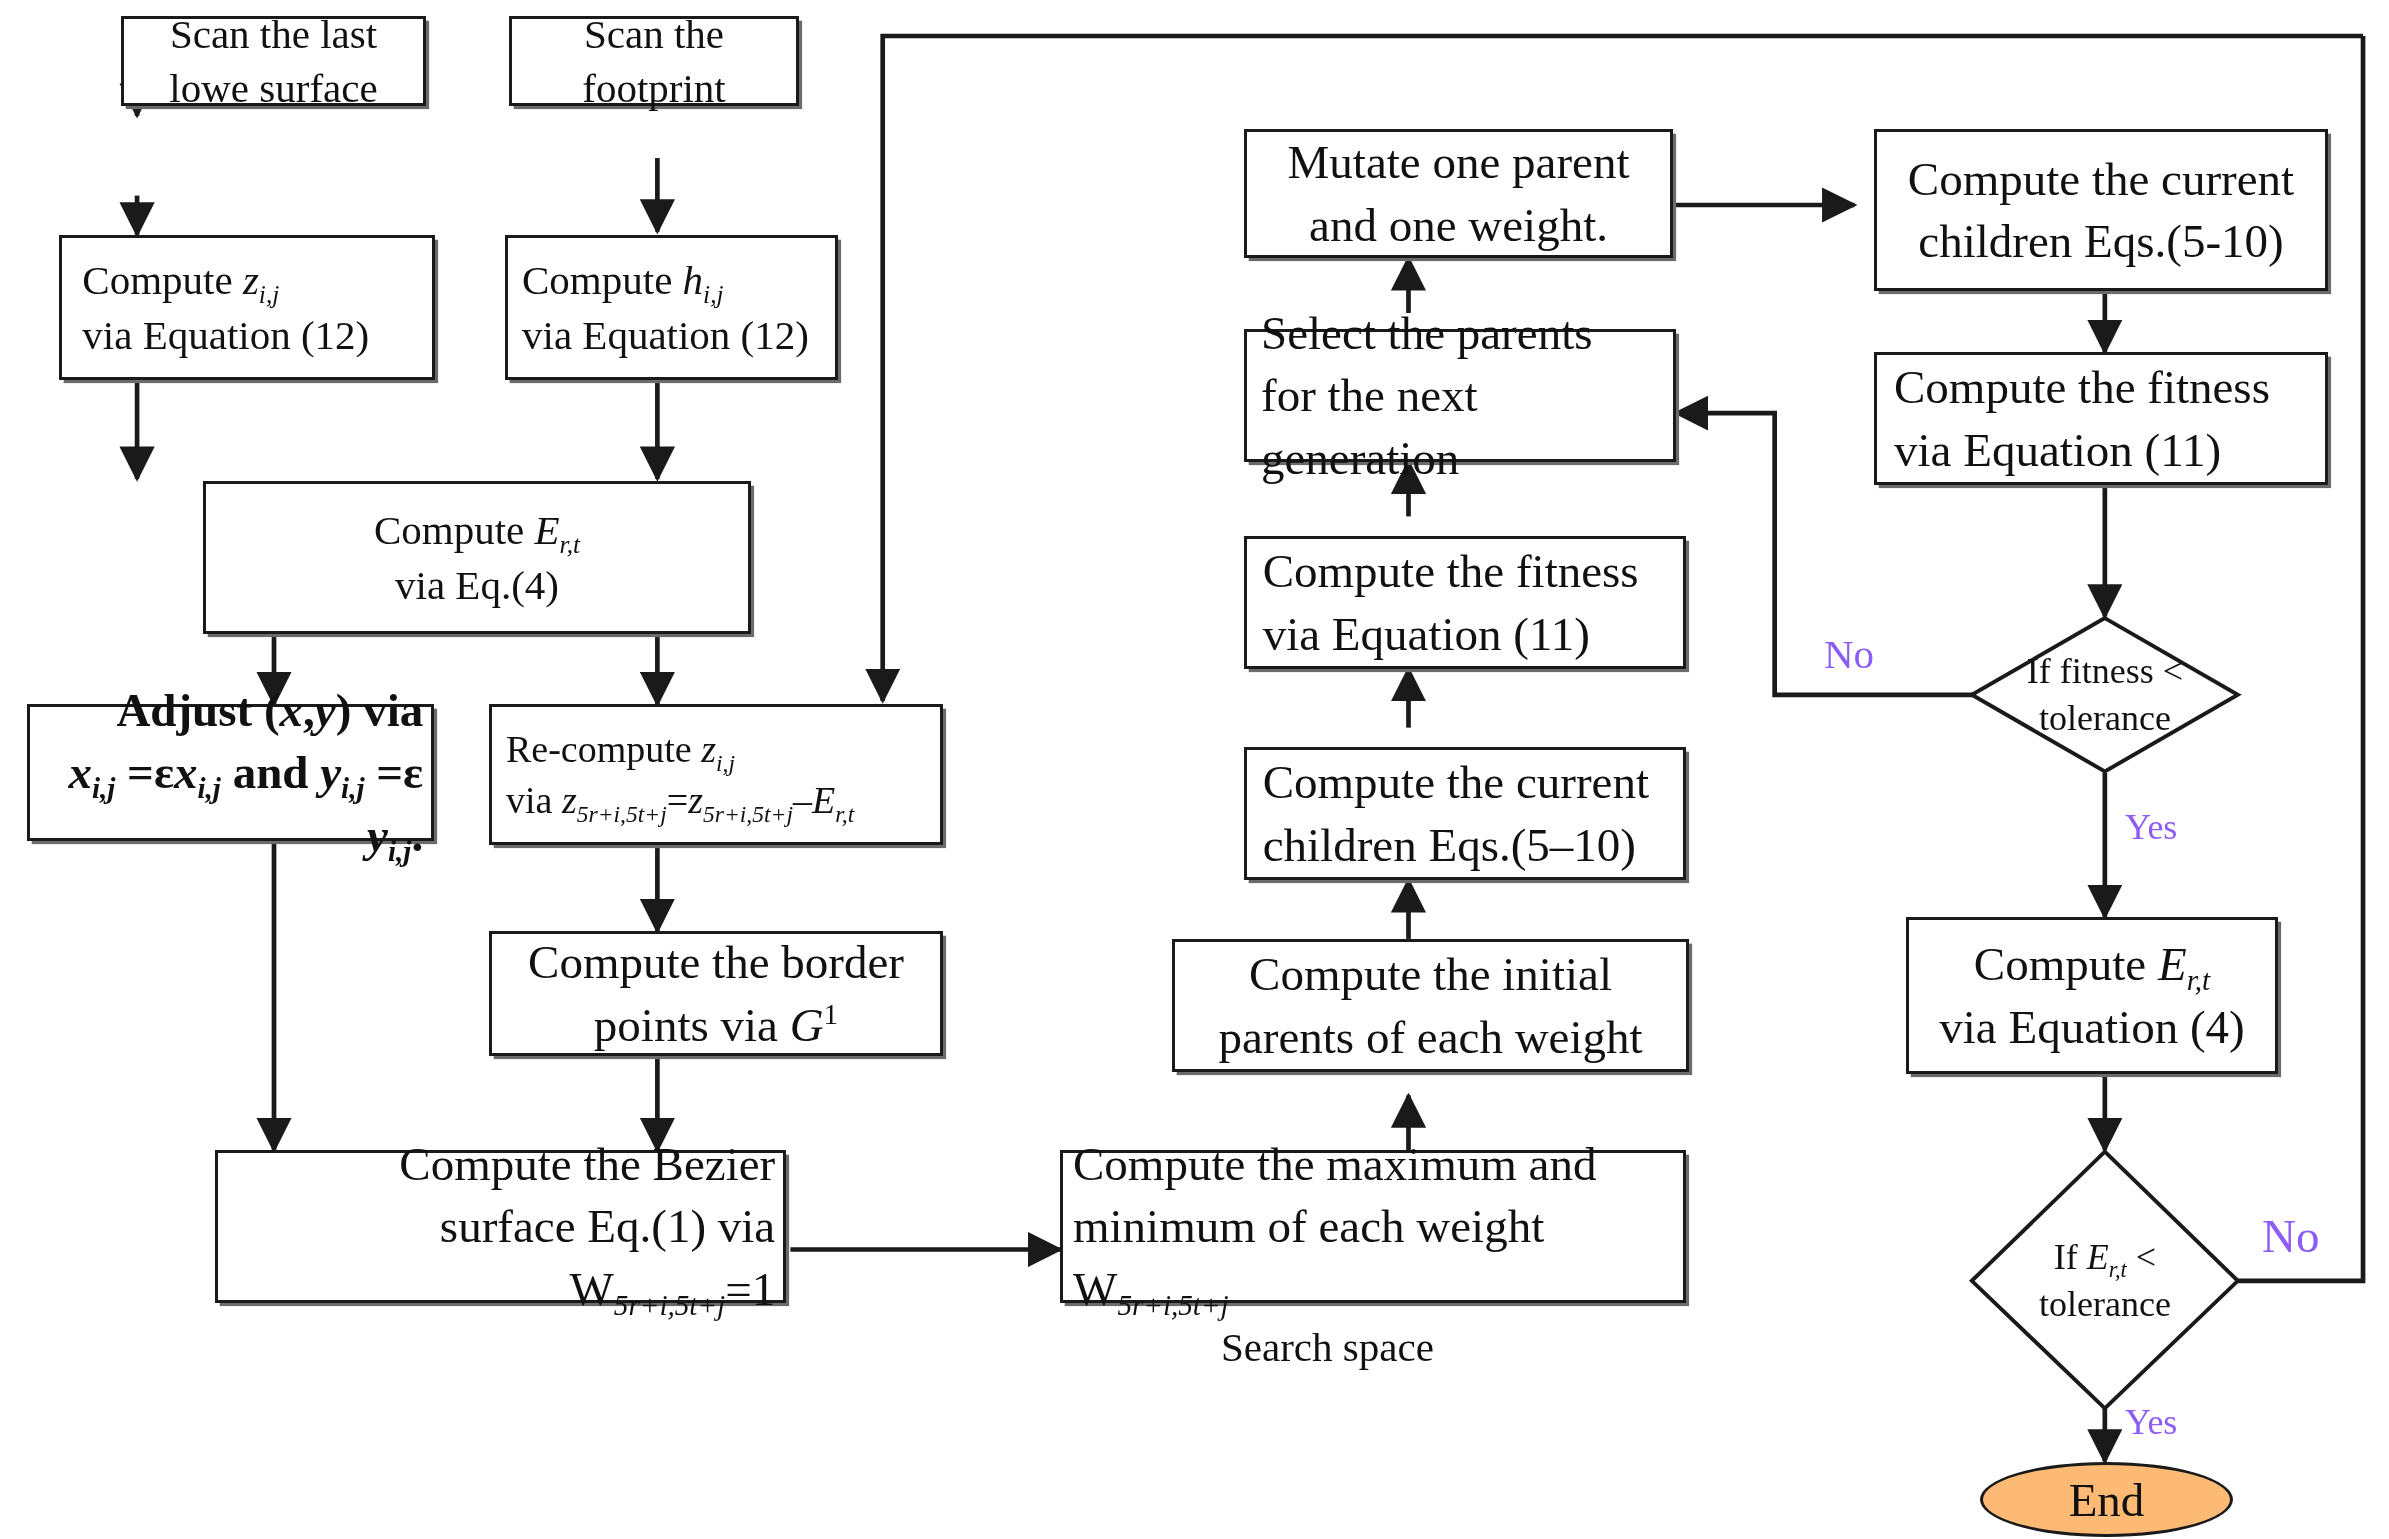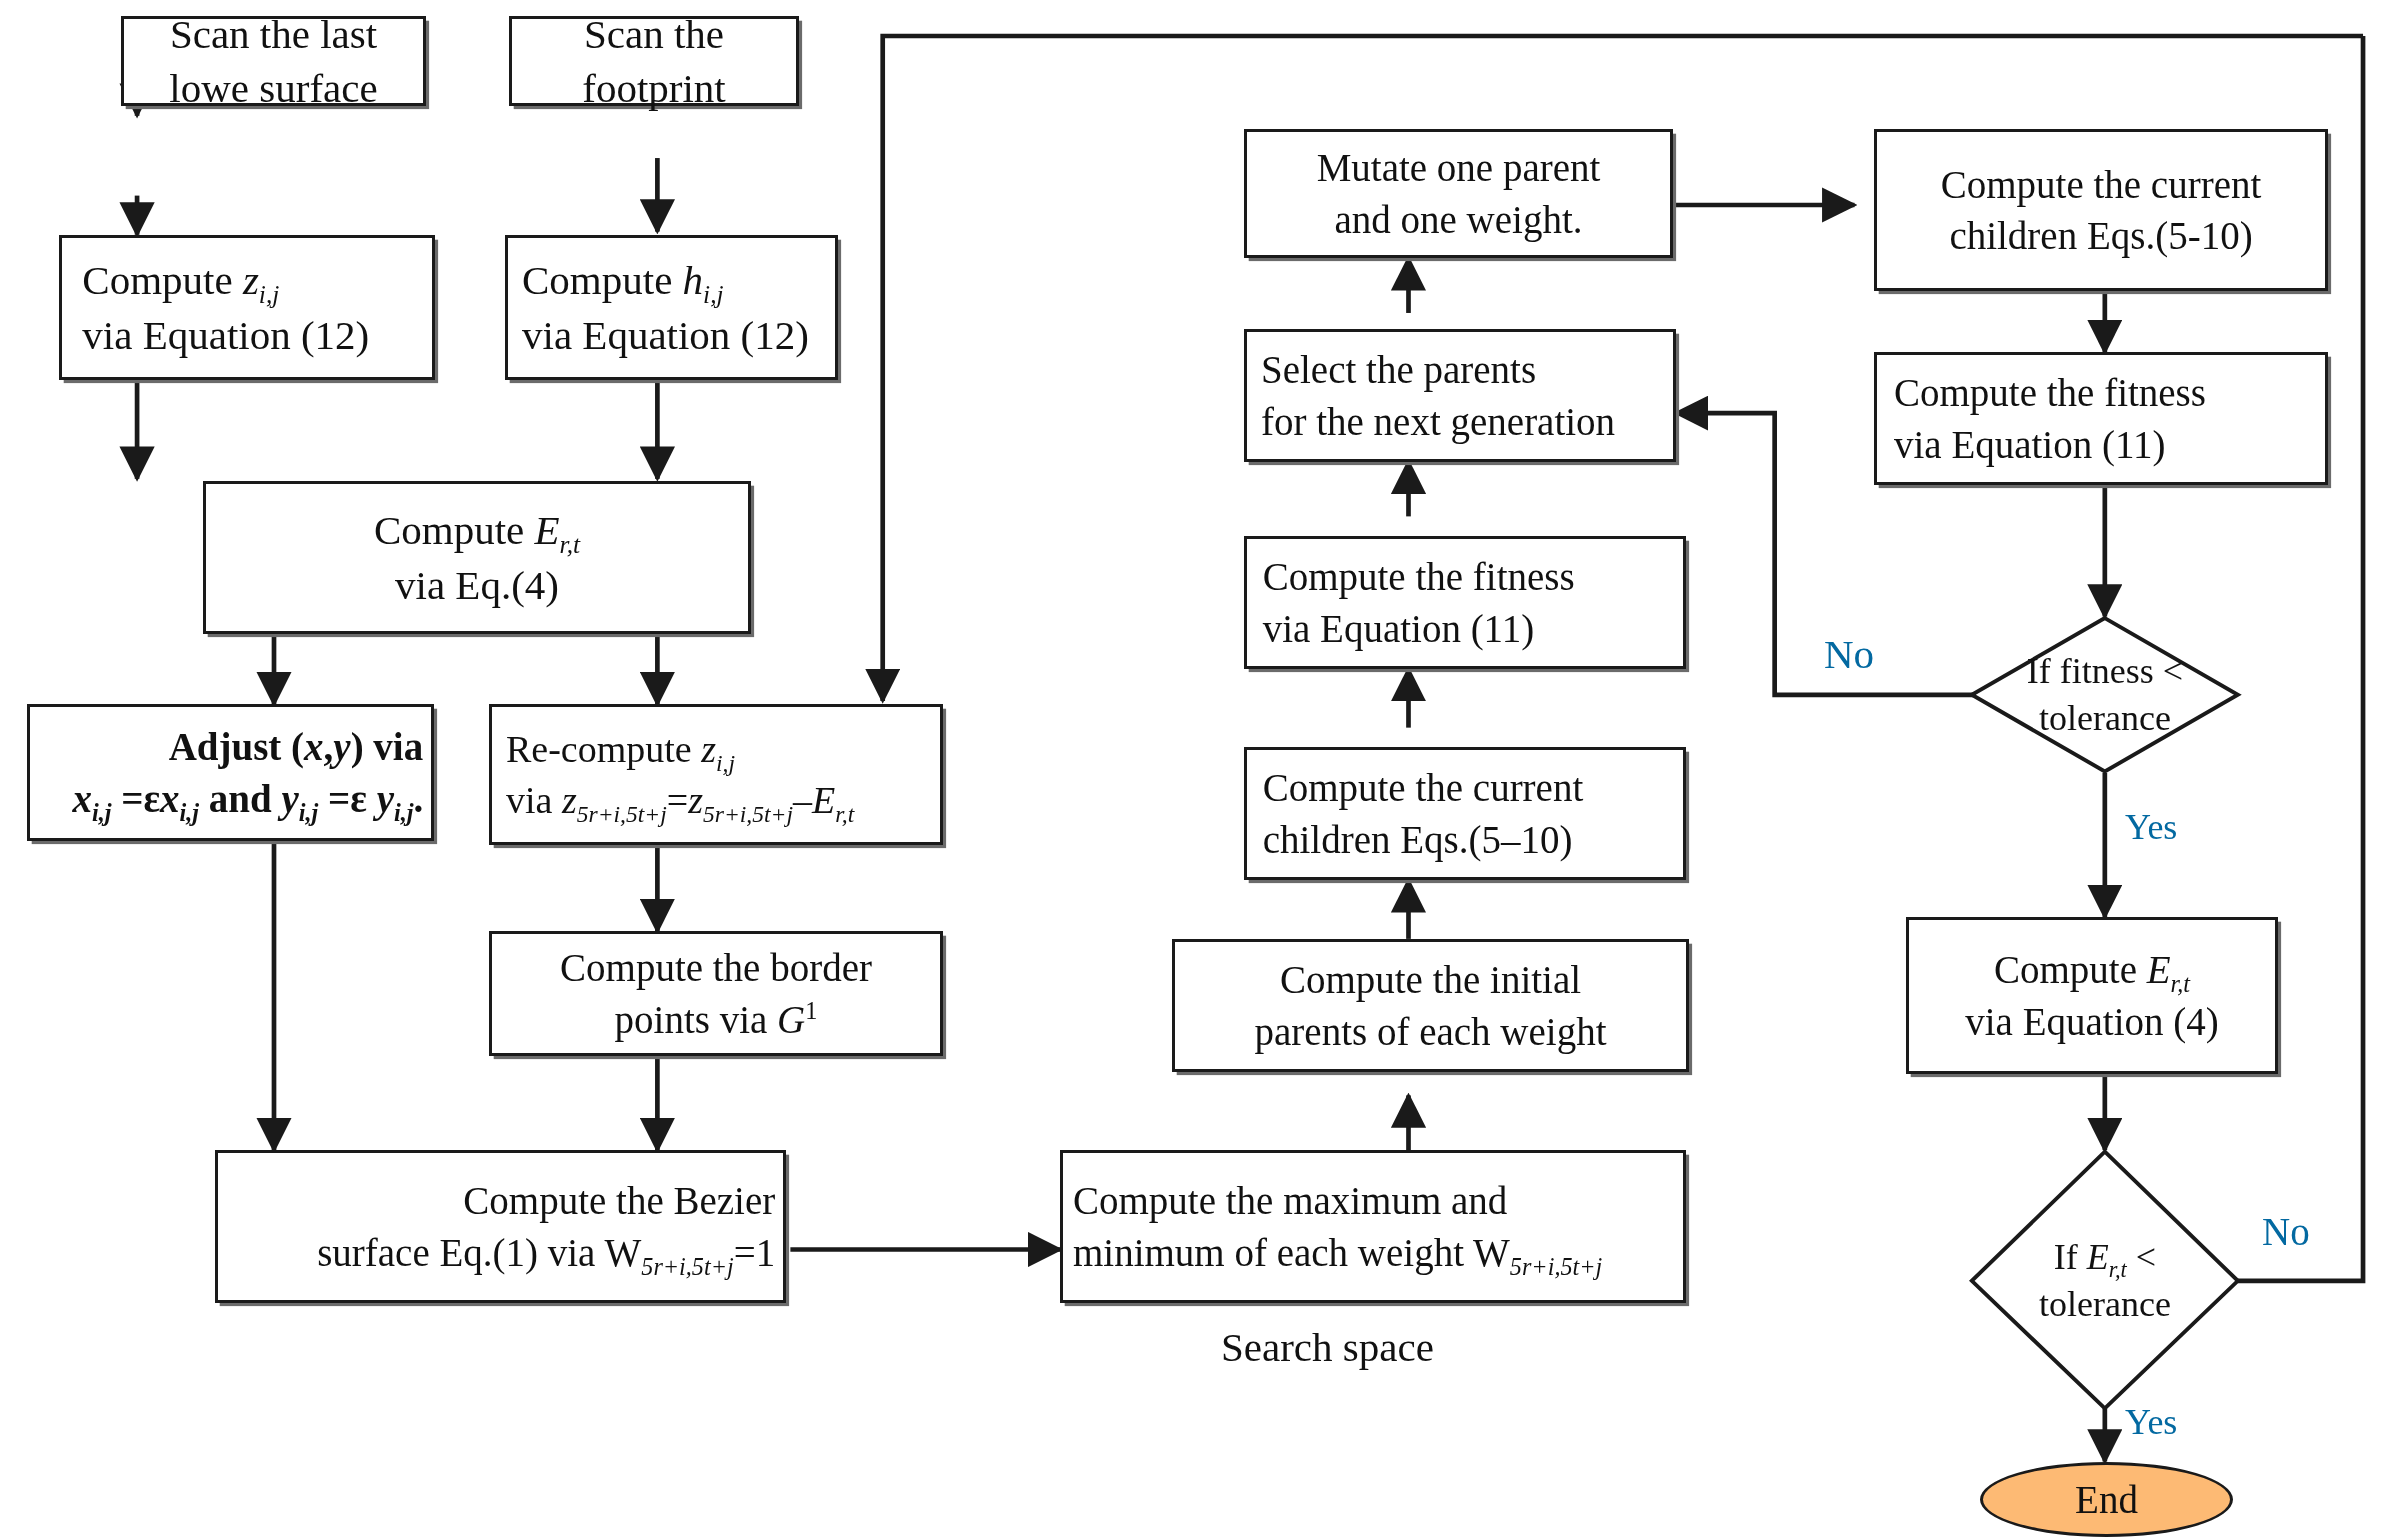--- a/index.html
+++ b/index.html
@@ -4,33 +4,33 @@
 <style>
   html,body{margin:0;padding:0;background:#ffffff;}
   body{font-family:"Liberation Serif",serif;}
   #stage{position:relative;width:2389px;height:1539px;background:#fff;overflow:hidden;}
   svg#wires{position:absolute;left:0;top:0;width:2389px;height:1539px;}
   .node{position:absolute;box-sizing:border-box;background:#fff;border:3.1px solid #1a1a1a;
         display:flex;align-items:center;justify-content:center;text-align:center;
         color:#111;line-height:1.32;}
   .node.shadow{box-shadow:3.9px 3.9px 0 -0.8px #6b6b6b;}
   .node .txt{padding:0 7.8px;width:100%;}
-  .lbl{position:absolute;color:#0369a1;white-space:nowrap;}
+  .lbl{position:absolute;color:#8b5cf6;white-space:nowrap;}
   .diamond{position:absolute;}
   .diamond .dtext{position:absolute;left:0;top:0;width:100%;height:100%;
         display:flex;align-items:center;justify-content:center;text-align:center;
         color:#111;line-height:1.3;}
   .cap{position:absolute;color:#111;white-space:nowrap;text-align:right;}
   .ell{position:absolute;border:3.1px solid #1a1a1a;border-radius:50%;background:#fdba74;
        display:flex;align-items:center;justify-content:center;color:#111;}
   i.v{font-style:italic;}
   sub{font-size:.62em;font-style:italic;line-height:0;}
   sup{font-size:.62em;line-height:0;}
   .f52{font-size:41px;}
-  .f50{font-size:39px;}
+  .f50{font-size:47px;}
   .f48{font-size:38px;}
   .f46{font-size:36px;}
 </style>
 </head>
 <body>
 
 <div id="stage">
 
   <svg id="wires" viewBox="0 0 3053 1967">
     <defs>

